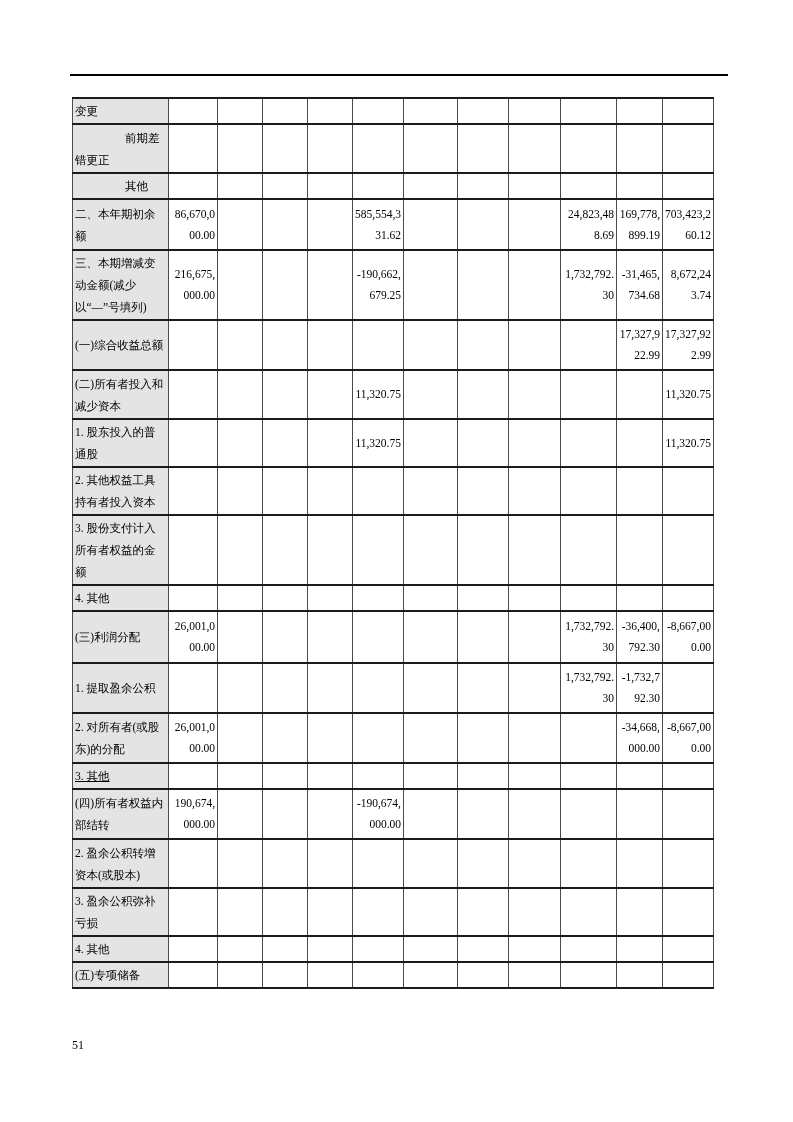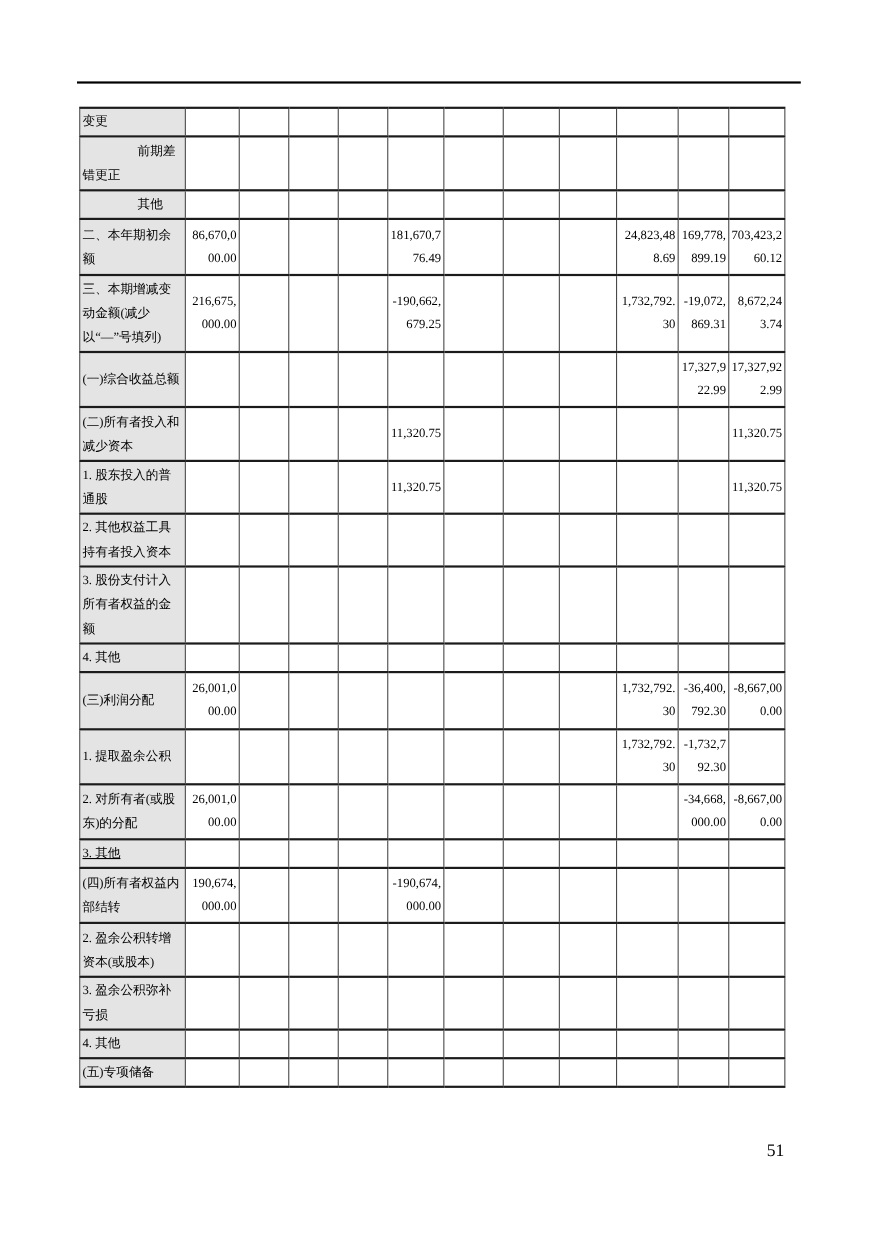--- a/index.html
+++ b/index.html
@@ -51,22 +51,21 @@
   td.num{
     font-size:11.5px;
     line-height:21px;
     padding:1px 2px 1px 1px;
     text-align:right;
     word-break:break-all;
   }
   .page-number{
     position:absolute;
     left:72px;top:1038px;width:641px;
-    text-align:right;
-    font-size:16px;
+    font-size:12px;
   }
 </style>
 </head>
 <body>
 
 <div class="page">
 
 
   <div class="header-rule"></div>
 
@@ -127,40 +126,40 @@
           <td class="num"></td>
           <td class="num"></td>
           <td class="num"></td>
         </tr>
         <tr style="height: 51px;">
           <td class="lbl">二、本年期初余额</td>
           <td class="num">86,670,000.00</td>
           <td class="num"></td>
           <td class="num"></td>
           <td class="num"></td>
-          <td class="num">181,670,776.49</td>
+          <td class="num">585,554,331.62</td>
           <td class="num"></td>
           <td class="num"></td>
           <td class="num"></td>
           <td class="num">24,823,488.69</td>
           <td class="num">169,778,899.19</td>
           <td class="num">703,423,260.12</td>
         </tr>
         <tr style="height: 66px;">
           <td class="lbl">三、本期增减变动金额(减少以“—”号填列)</td>
           <td class="num">216,675,000.00</td>
           <td class="num"></td>
           <td class="num"></td>
           <td class="num"></td>
           <td class="num">-190,662,679.25</td>
           <td class="num"></td>
           <td class="num"></td>
           <td class="num"></td>
           <td class="num">1,732,792.30</td>
-          <td class="num">-19,072,869.31</td>
+          <td class="num">-31,465,734.68</td>
           <td class="num">8,672,243.74</td>
         </tr>
         <tr style="height: 50px;">
           <td class="lbl">(一)综合收益总额</td>
           <td class="num"></td>
           <td class="num"></td>
           <td class="num"></td>
           <td class="num"></td>
           <td class="num"></td>
           <td class="num"></td>

